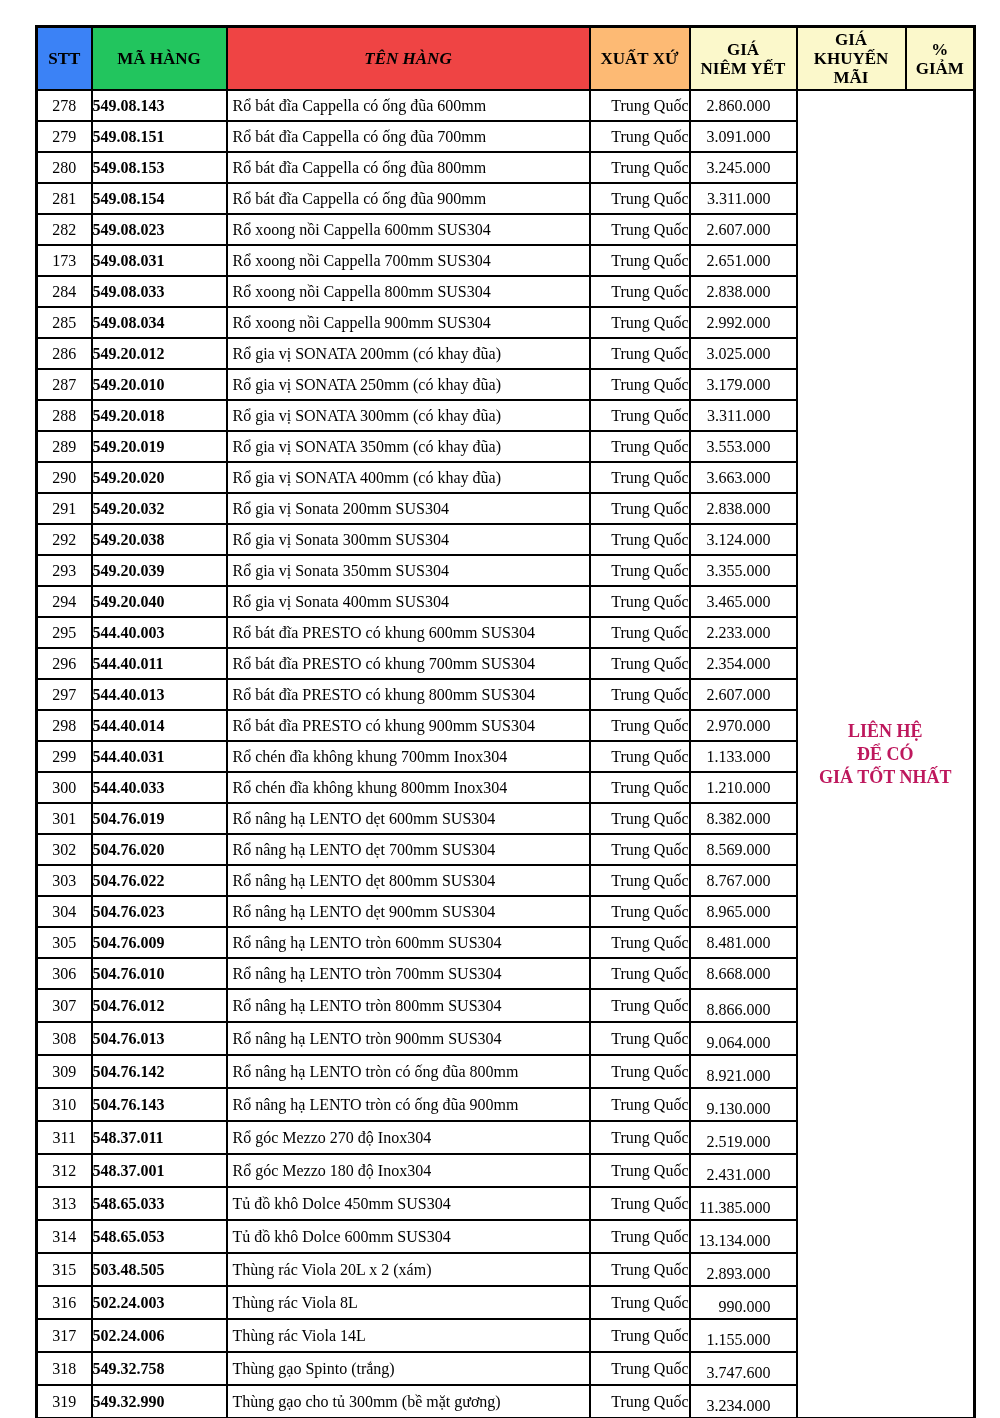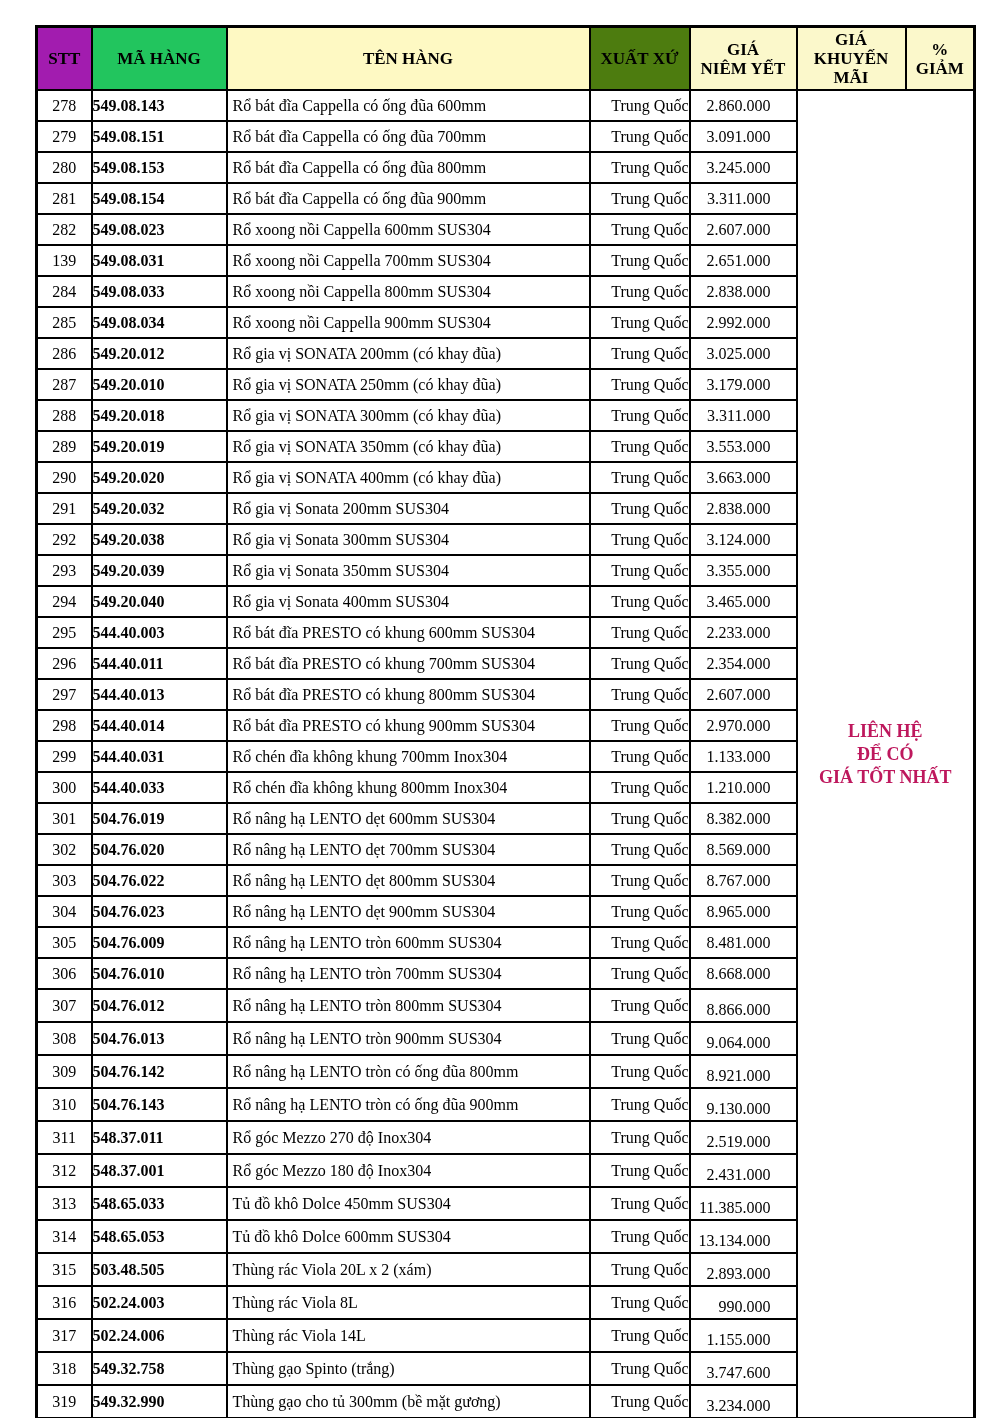--- a/index.html
+++ b/index.html
@@ -72,24 +72,24 @@
       <col style="width:55px">
       <col style="width:135px">
       <col style="width:363px">
       <col style="width:100px">
       <col style="width:107px">
       <col style="width:109px">
       <col style="width:69px">
     </colgroup>
     <thead>
       <tr id="header-row">
-          <th style="background: #a21caf;">STT</th>
+          <th style="background: #3b82f6;">STT</th>
           <th style="background: #22c55e;">MÃ HÀNG</th>
-          <th style="background: #fef9c3;">TÊN HÀNG</th>
-          <th style="background: #4d7c0f;">XUẤT XỨ</th>
+          <th style="background: #ef4444; font-style: italic;">TÊN HÀNG</th>
+          <th style="background: #fdba74;">XUẤT XỨ</th>
           <th style="background: rgb(251, 248, 203);">GIÁ
 NIÊM YẾT</th>
           <th style="background: rgb(251, 248, 203);">GIÁ
 KHUYẾN
 MÃI</th>
           <th style="background: rgb(251, 248, 203);">%
 GIẢM</th>
         </tr>
     </thead>
     <tbody id="table-body">
@@ -125,21 +125,21 @@
           <td class="price">3.311.000</td>
         </tr>
         <tr>
           <td class="stt">282</td>
           <td class="code">549.08.023</td>
           <td class="name">Rổ xoong nồi Cappella 600mm SUS304</td>
           <td class="origin">Trung Quốc</td>
           <td class="price">2.607.000</td>
         </tr>
         <tr>
-          <td class="stt">139</td>
+          <td class="stt">173</td>
           <td class="code">549.08.031</td>
           <td class="name">Rổ xoong nồi Cappella 700mm SUS304</td>
           <td class="origin">Trung Quốc</td>
           <td class="price">2.651.000</td>
         </tr>
         <tr>
           <td class="stt">284</td>
           <td class="code">549.08.033</td>
           <td class="name">Rổ xoong nồi Cappella 800mm SUS304</td>
           <td class="origin">Trung Quốc</td>

